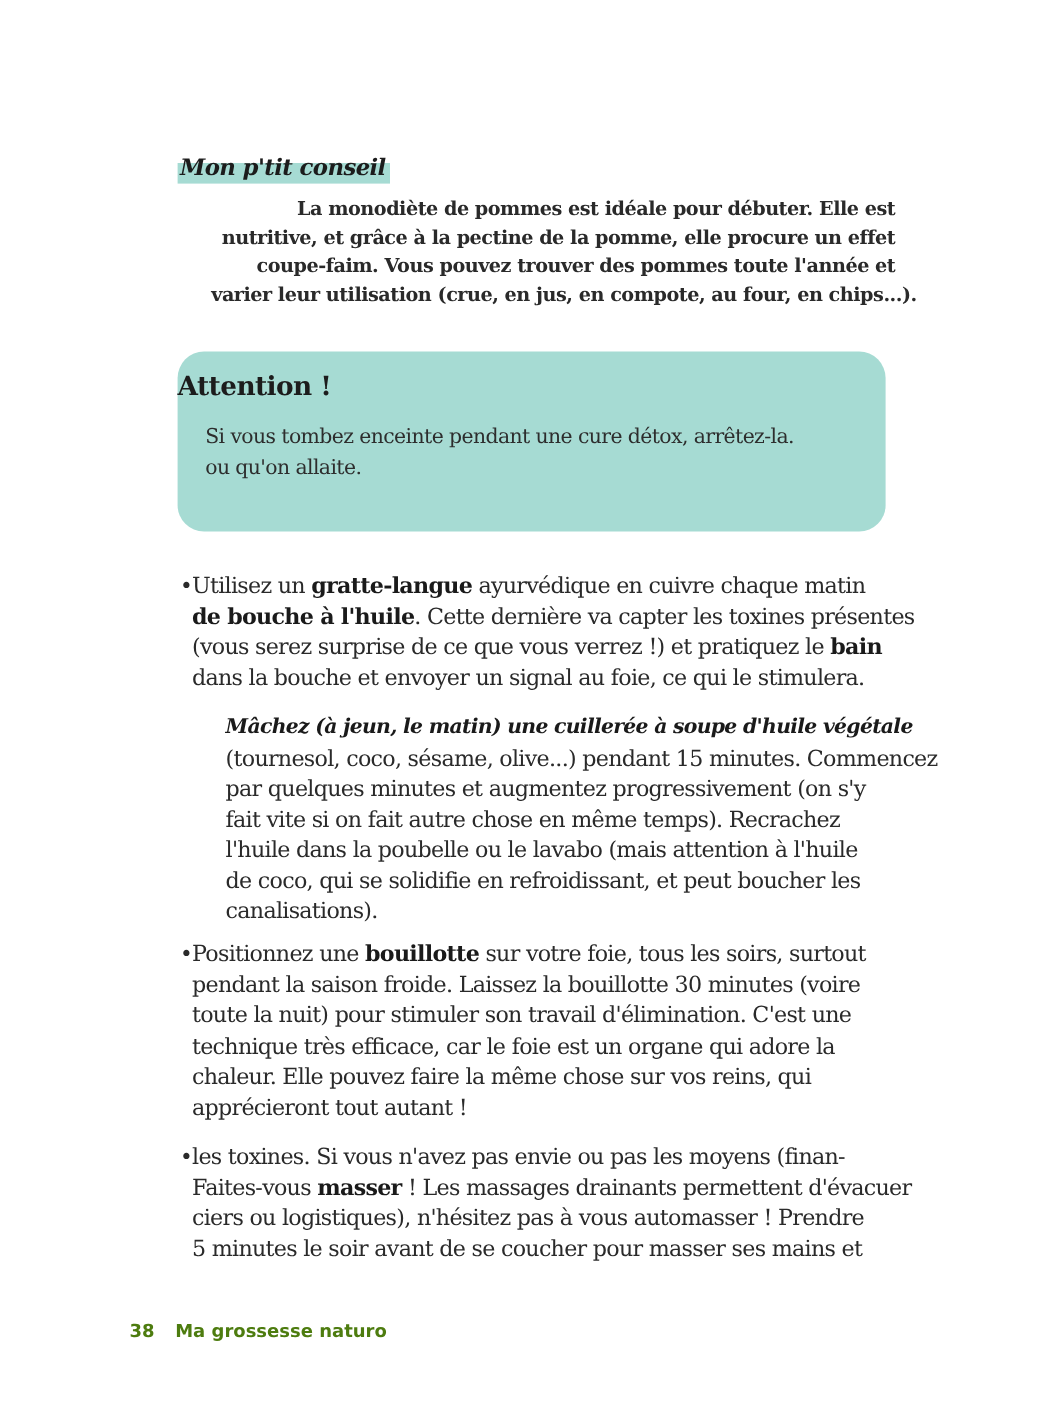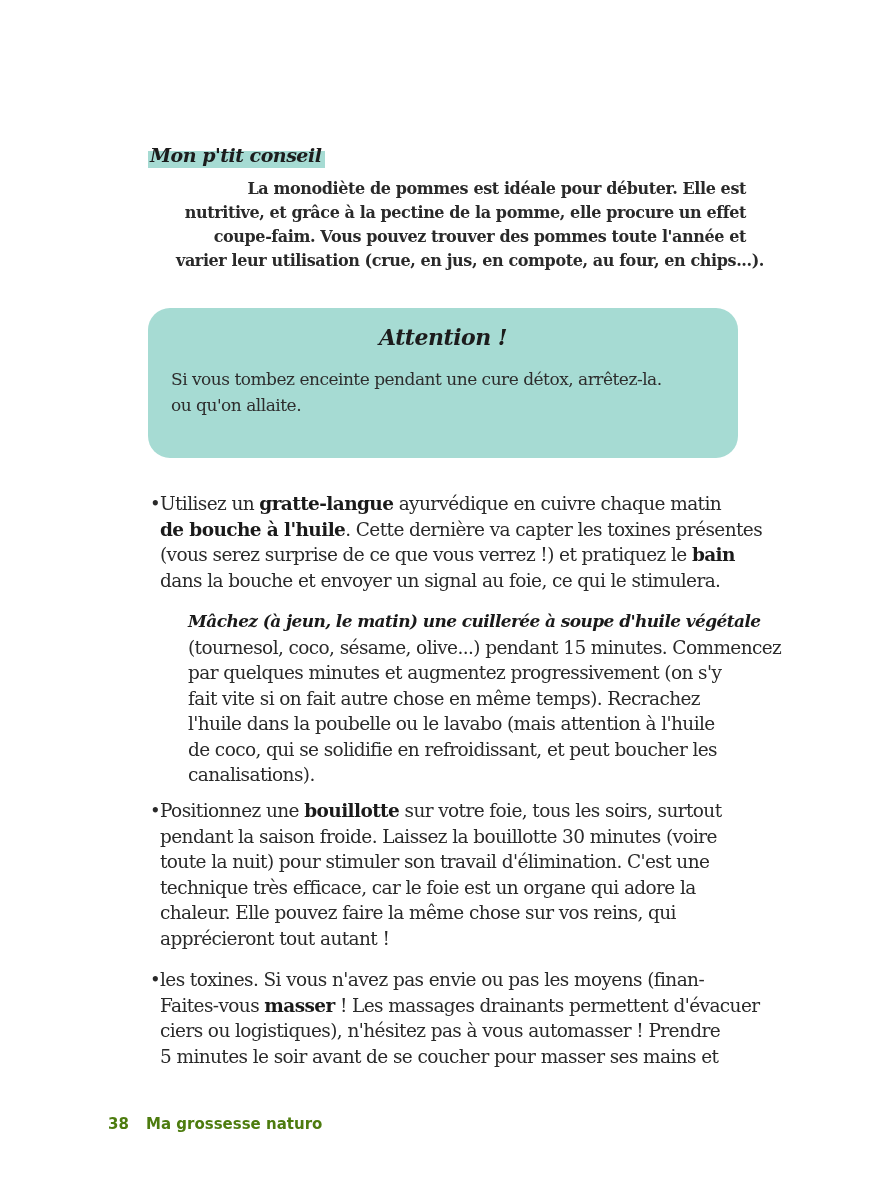--- a/index.html
+++ b/index.html
@@ -1,20 +1,20 @@
 <!DOCTYPE html>
 <html><head>
 <meta charset="utf-8">
 <style>
   html, body { margin:0; padding:0; }
   body {
     width:886px; height:1182px; background:#ffffff; position:relative; overflow:hidden;
     font-family:"DejaVu Serif", serif; color:#2a2a2a;
   }
-  .page { position:absolute; left:0; top:0; width:886px; height:1058px;margin-top:15px; }
+  .page { position:absolute; left:0; top:0; width:886px; height:1058px; }
 
   .tip-heading {
     position:absolute; left:148px; top:127px;
     font-family:"DejaVu Serif", serif; font-style:italic; font-weight:bold;
     font-size:19px; color:#1c1c1c; padding:0 4px 0 2px; line-height:26px;
     background:linear-gradient(to bottom, transparent 35%, #a6dbd3 35%, #a6dbd3 100%);
     letter-spacing:-0.5px;
   }
   .tip-body {
     position:absolute; left:176px; top:162px; width:570px;
@@ -22,22 +22,22 @@
     color:#2a2a2a;
     text-align:right;
   }
   .tip-body .line { display:block; white-space:nowrap; letter-spacing:-0.4px; }
 
   .alert-box {
     position:absolute; left:148px; top:293px; width:590px; height:150px;
     background:#a6dbd3; border-radius:22px;
   }
   .alert-title {
-    position:absolute; left:0; width:590px; top:16px; text-align:center;
-    font-family:"DejaVu Serif", serif; font-style:italic; font-weight:bold;
+    position:absolute; left:0; width:590px; top:16px; text-align:left;
+    font-family:"DejaVu Serif", serif; font-weight:bold;
     font-size:22px; color:#1c1c1c; letter-spacing:-0.5px;
   }
   .alert-body {
     position:absolute; left:23px; top:58px; width:560px;
     font-family:"DejaVu Serif", serif; font-size:17px; line-height:26px; color:#2d2d2d;
   }
   .alert-body .line { display:block; white-space:nowrap; letter-spacing:-0.5px; }
 
   .bullets { position:absolute; left:150px; top:476px; width:600px; }
   .bullet { position:absolute; left:0; width:600px; font-size:18.5px; line-height:25.5px; color:#2a2a2a; }

